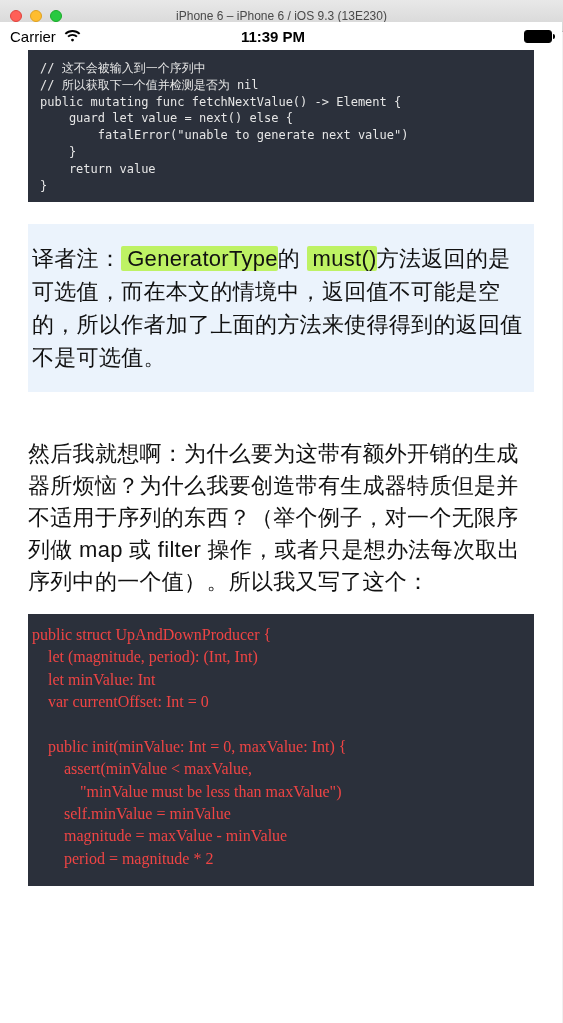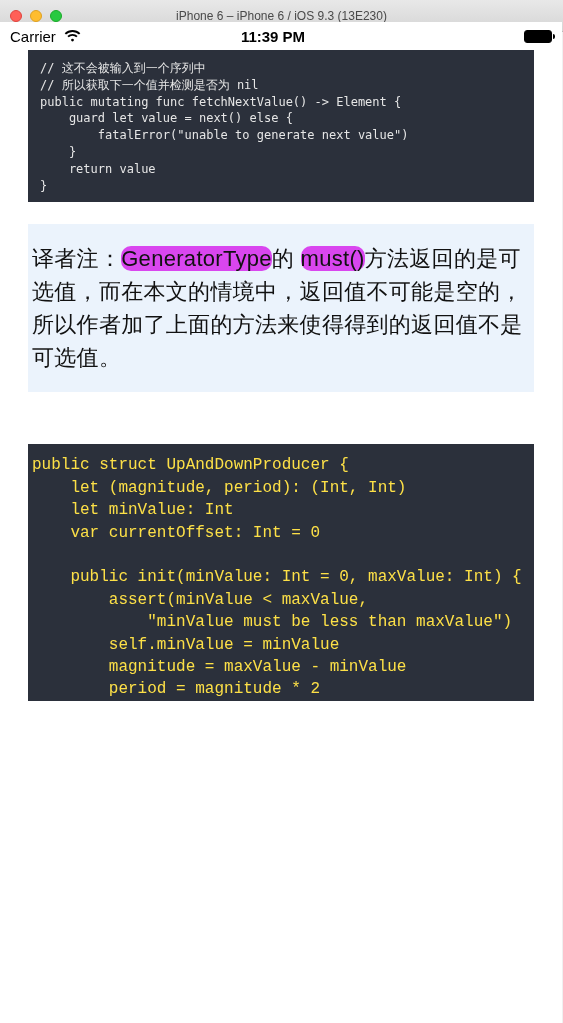--- a/index.html
+++ b/index.html
@@ -78,28 +78,28 @@
 .note {
   background: #ebf3fc;
   margin: 22px 28px 18px 28px;
   padding: 18px 4px 18px 4px;
   font-size: 22px;
   line-height: 1.5;
   color: #111;
   letter-spacing: 0.3px;
 }
 .note-label { }
-.hl { background: #d946ef; border-radius: 10px; }
+.hl { background: #bef264; border-radius: 2px; padding-left: 6px; }
 .code-block2 {
   background: #2b303b;
-  color: #fde047;
-  font-family: Liberation Mono, monospace;
+  color: #ef4444;
+  font-family: Liberation Serif, serif;
   font-size: 16px;
   line-height: 1.4;
-  padding: 10px 4px 0 4px;
+  padding: 10px 4px 16px 4px;
   margin: 6px 28px 0 28px;
   white-space: pre;
   overflow: hidden;
 }
 .spacer { height: 28px; }
 </style>
 </head>
 <body>
 
 <div class="window-bar">
@@ -141,20 +141,21 @@
     }
     return value
 }</div>
 
     <div class="note">
       <span class="note-label">译者注：</span><span class="hl">GeneratorType</span><span>的 </span><span class="hl">must()</span><span>方法返回的是可选值，而在本文的情境中，返回值不可能是空的，所以作者加了上面的方法来使得得到的返回值不是可选值。</span>
     </div>
 
     <div class="spacer"></div>
 
+    <div class="prose" style="padding-top:0">然后我就想啊：为什么要为这带有额外开销的生成器所烦恼？为什么我要创造带有生成器特质但是并不适用于序列的东西？（举个例子，对一个无限序列做 map 或 filter 操作，或者只是想办法每次取出序列中的一个值）。所以我又写了这个：</div>
 
     <div class="code-block2">public struct UpAndDownProducer {
     let (magnitude, period): (Int, Int)
     let minValue: Int
     var currentOffset: Int = 0
 
     public init(minValue: Int = 0, maxValue: Int) {
         assert(minValue &lt; maxValue,
             "minValue must be less than maxValue")
         self.minValue = minValue

